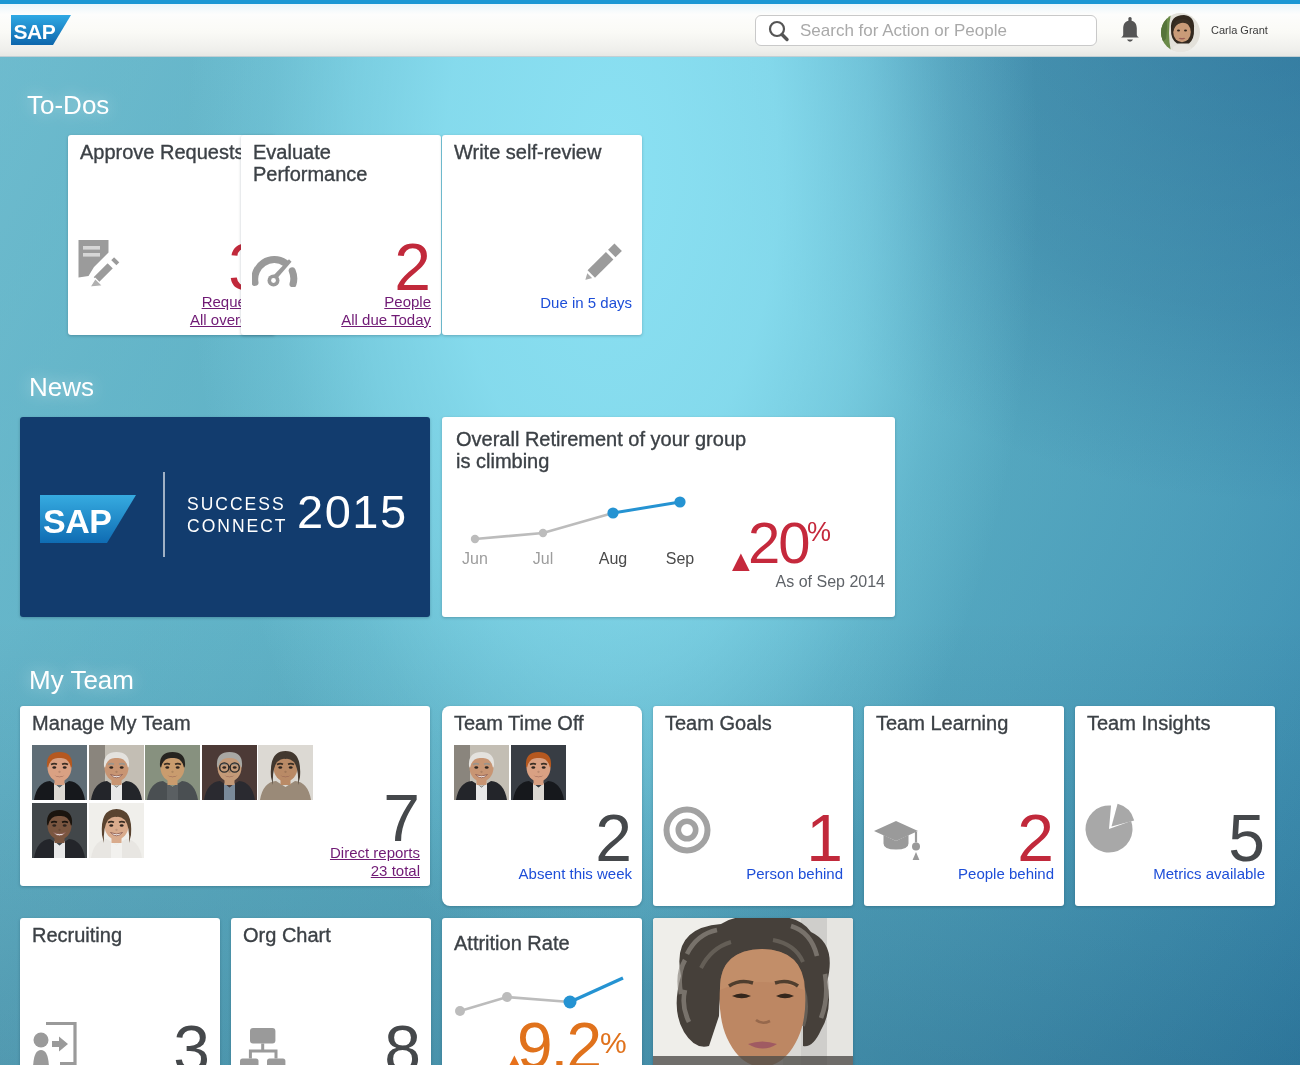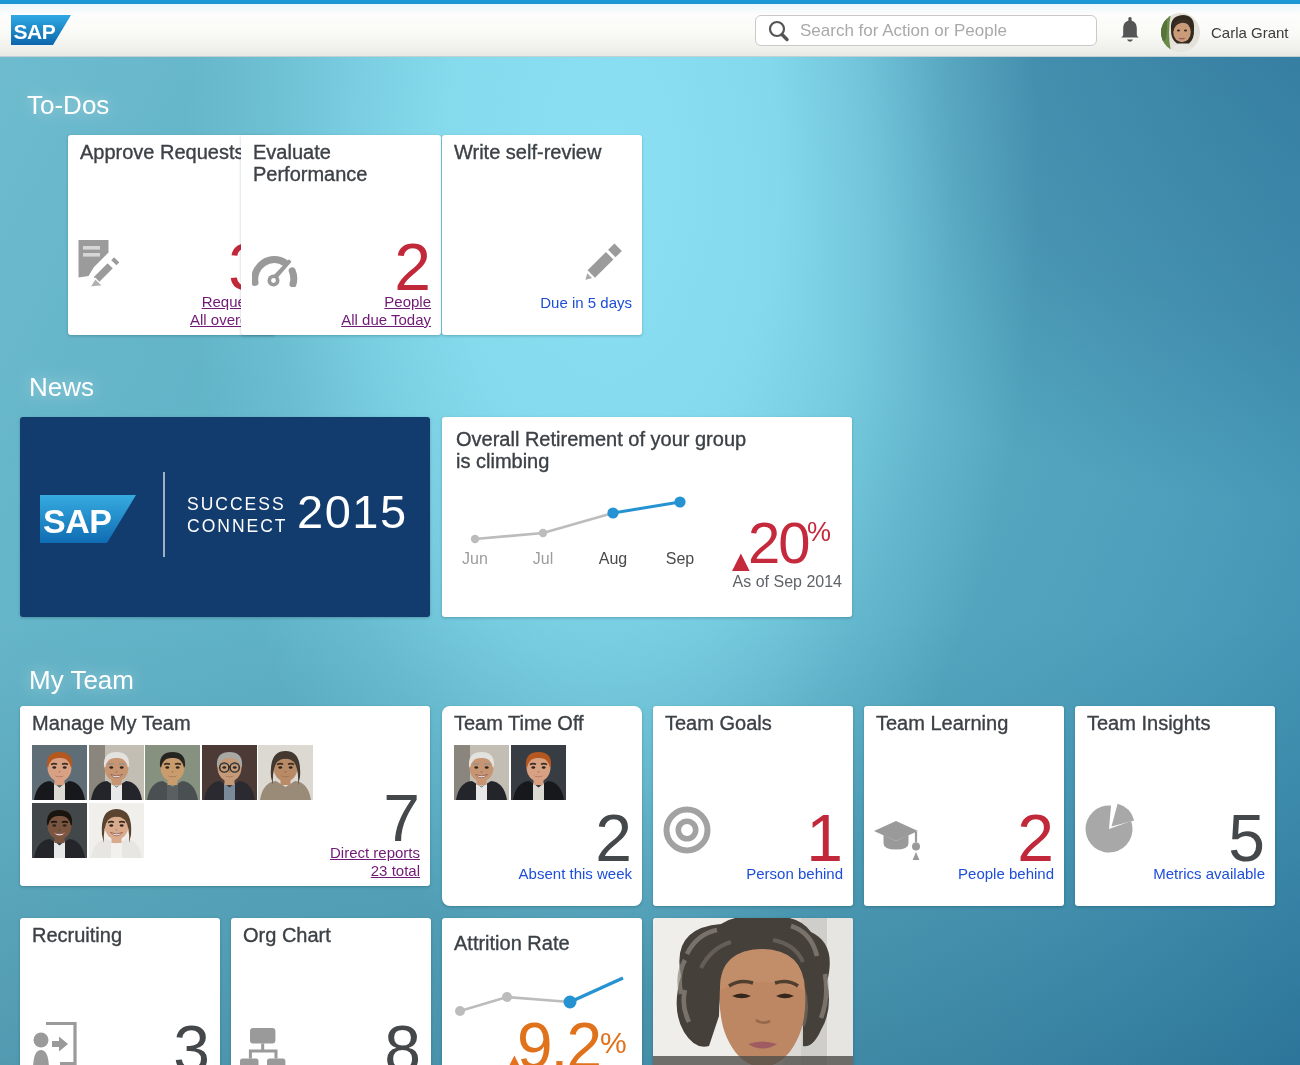--- a/index.html
+++ b/index.html
@@ -63,21 +63,21 @@
       <path d="M5 0 Q7 12 5 26 L0 30 L0 0 Z" fill="#55743a"></path>
       <path d="M10 16 Q9 2 23 2 Q34 3 33 16 Q33.5 26 28 30.5 L16 30.5 Q9.5 26 10 16 Z" fill="#33291f"></path>
       <ellipse cx="21" cy="19" rx="8.8" ry="10.2" fill="#c99b78"></ellipse>
       <path d="M12 14 Q14 5 23 6 Q30 7 30 13 Q25 9 20 10 Q14 11 12 19 Z" fill="#3a2f24"></path>
       <ellipse cx="17.5" cy="17.5" rx="1.5" ry="1.1" fill="#33281e"></ellipse>
       <ellipse cx="24.5" cy="17.5" rx="1.5" ry="1.1" fill="#33281e"></ellipse>
       <path d="M17.5 25.5 Q21 27.5 24.5 25.5 L23 24.7 Q21 25.4 19 24.7 Z" fill="#9c5f57"></path>
       <path d="M12 34 Q21 28 30 34 L30 39 L12 39 Z" fill="#e8e6e0"></path>
     </g>
   </svg>
-  <div style="position:absolute;left:1211px;top:20px;font-size:15px;color:#3c3c3c;">Carla Grant</div>
+  <div style="position:absolute;left:1211px;top:20px;font-size:11px;color:#3c3c3c;">Carla Grant</div>
 </div>
 
 <div class="h2" id="t1" style="left:27px;top:92px;">To-Dos</div>
 
 <div class="card" style="left:20px;top:135px;width:207px;height:200px;margin-left:48px;">
   <div class="ct">Approve Requests</div>
   <svg class="ic" style="left:10px;bottom:46px" width="46" height="52" viewBox="0 0 46 52">
     <path d="M0.5 3 L30.5 3 L30.5 15.5 L16 30 L10.5 39 L0.5 40.5 Z" fill="#9b9b9b"></path>
     <rect x="5" y="9" width="17" height="3.6" fill="#d6d6d6"></rect>
     <rect x="5" y="16" width="17" height="3.6" fill="#d6d6d6"></rect>
@@ -125,21 +125,21 @@
     </linearGradient>
       </defs>
     <polygon points="0,0 96,0 67,48 0,48" fill="url(#sapg2)"></polygon>
     <text x="3" y="38" font-size="34" font-weight="bold" fill="#fff" letter-spacing="-0.5">SAP</text>
   </svg>
   <div style="position:absolute;left:143px;top:55px;width:1.5px;height:85px;background:rgba(255,255,255,0.6);"></div>
   <div style="position:absolute;left:167px;top:76px;color:#fff;font-size:17.5px;line-height:22px;letter-spacing:2px;">SUCCESS<br>CONNECT</div>
   <div style="position:absolute;left:277px;top:70px;color:#fff;font-size:47px;line-height:50px;letter-spacing:1.5px;">2015</div>
 </div>
 
-<div class="card" style="left:442px;top:417px;width:410px;height:200px;">
+<div class="card" style="left:442px;top:417px;width:410px;height:200px;padding-left:43px;">
   <div class="ct" style="left:14px;top:11px;">Overall Retirement of your group<br>is climbing</div>
   <svg style="position:absolute;left:0;top:60px" width="290" height="110" viewBox="0 0 290 110">
     <polyline points="33,62 101,56 171,36" fill="none" stroke="#bcbcbc" stroke-width="2.6"></polyline>
     <polyline points="171,36 238,25" fill="none" stroke="#2593d2" stroke-width="3"></polyline>
     <circle cx="33" cy="62" r="4.2" fill="#bcbcbc"></circle>
     <circle cx="101" cy="56" r="4.2" fill="#bcbcbc"></circle>
     <circle cx="171" cy="36" r="5.6" fill="#2593d2"></circle>
     <circle cx="238" cy="25" r="5.6" fill="#2593d2"></circle>
     <text x="33" y="87" font-size="16" fill="#9d9d9d" text-anchor="middle">Jun</text>
     <text x="101" y="87" font-size="16" fill="#9d9d9d" text-anchor="middle">Jul</text>

